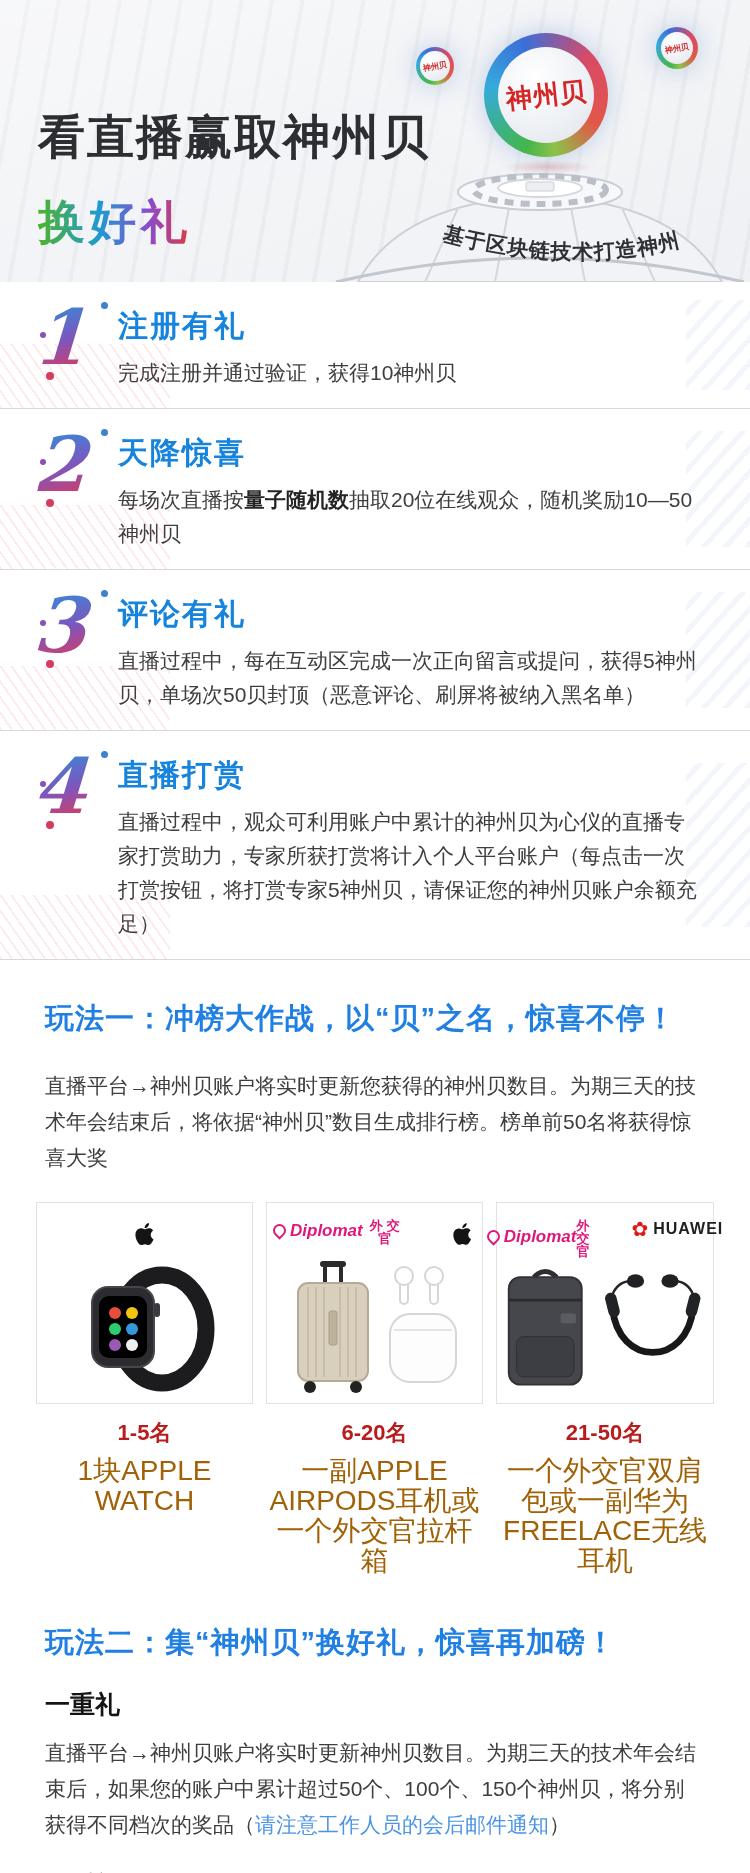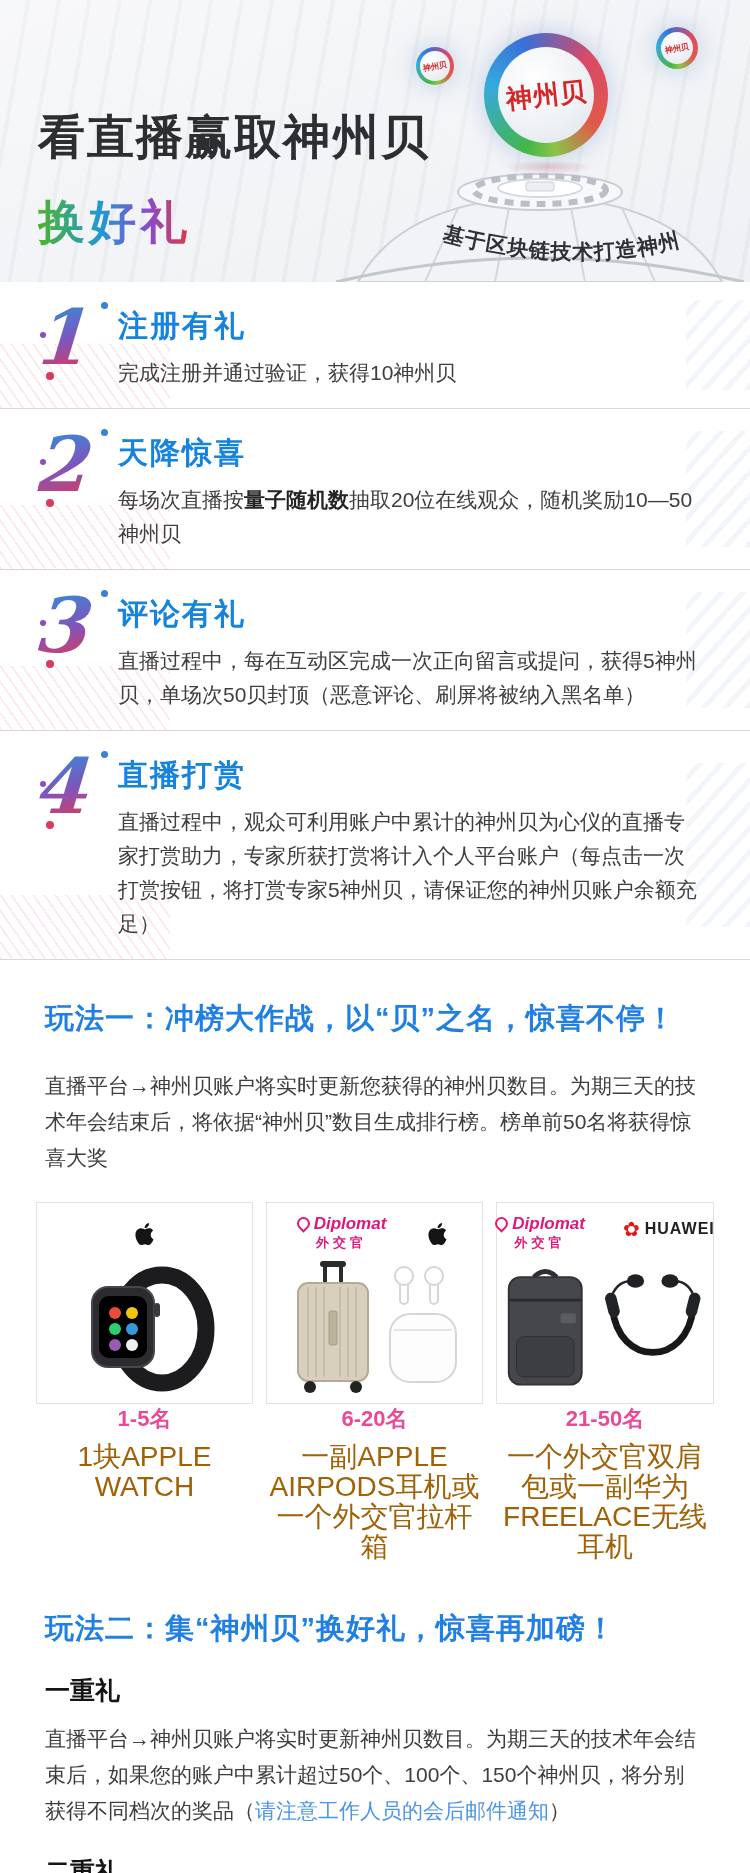--- a/index.html
+++ b/index.html
@@ -64,31 +64,31 @@
   .play1 { margin-top:38px; }
   .play1 .blue-heading { margin-bottom:30px; }
   .body-p { font-size:21px; line-height:36px; color:#3e3e40; }
 
   .cards { display:flex; gap:13px; margin:26px 36px 0; }
   .prize-col { width:218px; text-align:center; }
   .card { border:1px solid #e2e2e5; background:#fff; height:202px; padding:12px 6px 8px;
     display:flex; flex-direction:column; align-items:center; }
   .card-logos { height:52px; display:flex; align-items:flex-start; justify-content:center; gap:38px; width:100%; }
   .apple-logo { width:28px; height:34px; fill:#141414; margin-top:2px; }
-  .diplomat { display:flex; flex-direction:column; align-items:center; line-height:1; }
+  .diplomat { display:flex; flex-direction:row; align-items:center; line-height:1; }
   .diplomat-row { display:flex; align-items:center; gap:4px; }
   .drop-icon { width:13px; height:13px; border:2.5px solid #e0177b; border-radius:50% 50% 50% 0;
     transform:rotate(-45deg); display:inline-block; }
   .diplomat-name { font-size:17px; font-weight:bold; font-style:italic; color:#e0177b; letter-spacing:0; }
   .diplomat-sub { font-size:13px; font-weight:bold; color:#e0177b; letter-spacing:4px; margin-top:4px; }
   .huawei { display:flex; align-items:center; gap:5px; margin-top:4px; }
   .huawei-flower { color:#e21818; font-size:20px; line-height:20px; }
   .huawei-name { font-size:16px; font-weight:bold; color:#202022; letter-spacing:1px; }
   .card-art { flex:1; display:flex; align-items:center; justify-content:center; gap:12px; width:100%; }
-  .rank { font-size:22px; font-weight:bold; color:#ec4899; }
+  .rank { margin-top:14px; font-size:22px; font-weight:bold; color:#b91c1c; }
   .desc { margin-top:8px; font-size:28px; line-height:30px; color:#a16207; }
 
   .play2 { margin-top:46px; }
   .play2 .blue-heading { margin-bottom:22px; }
   .tier-title { font-size:25px; font-weight:bold; color:#141414; margin:26px 0 14px; }
   .note-link { color:#4b94e6; }
 
   svg { display:block; }
 </style>
 </head>

